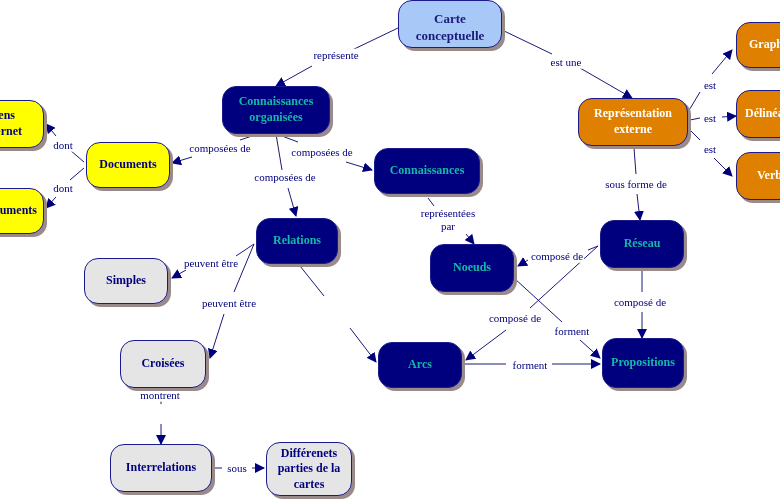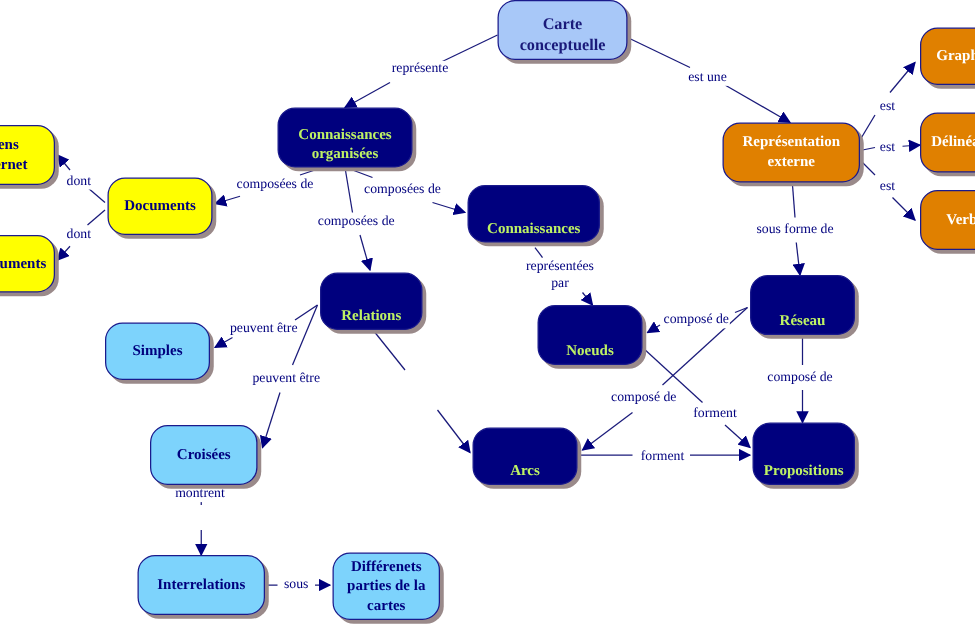--- a/index.html
+++ b/index.html
@@ -3,24 +3,24 @@
 <meta charset="utf-8">
 <style>
   html, body { margin:0; padding:0; }
   body { width:780px; height:501px; background:#ffffff; position:relative; overflow:hidden;
          font-family:"Liberation Serif", "DejaVu Serif", serif; }
   #edges { position:absolute; left:0; top:0; width:780px; height:501px; }
   .node { position:absolute; box-sizing:border-box; border-radius:14px; border:1.5px solid #1a1a8c;
           display:flex; align-items:center; justify-content:center; text-align:center;
           font-weight:bold; font-size:12px; line-height:1.3; box-shadow:3px 3px 0 #9a8a8a; padding:2px 4px; }
   .n-root { background:#a8c8f8; color:#1a1a7a; font-weight:bold; font-size:13px;align-items:flex-end; }
-  .n-dark { background:#00007e; color:#bef264;align-items:flex-end; }
+  .n-dark { background:#00007e; color:#14b8a6; }
   .n-orange { background:#e08000; color:#ffffff; }
   .n-yellow { background:#ffff00; color:#00007e; }
-  .n-green { background:#7dd3fc; color:#00007e; }
+  .n-green { background:#e5e5e5; color:#00007e; }
   .lbl { position:absolute; font-size:11px; color:#00007e; background:#ffffff; white-space:nowrap;
          transform:translate(-50%,-50%); text-align:center; line-height:1.15; padding:0 1px; }
 </style>
 </head>
 <body>
 
 <svg id="edges" xmlns="http://www.w3.org/2000/svg">
   <defs>
     <marker id="arr" markerWidth="10" markerHeight="10" refX="9" refY="5" orient="auto" markerUnits="userSpaceOnUse">
       <path d="M0,0 L10,5 L0,10 z" fill="#00007e"></path>

